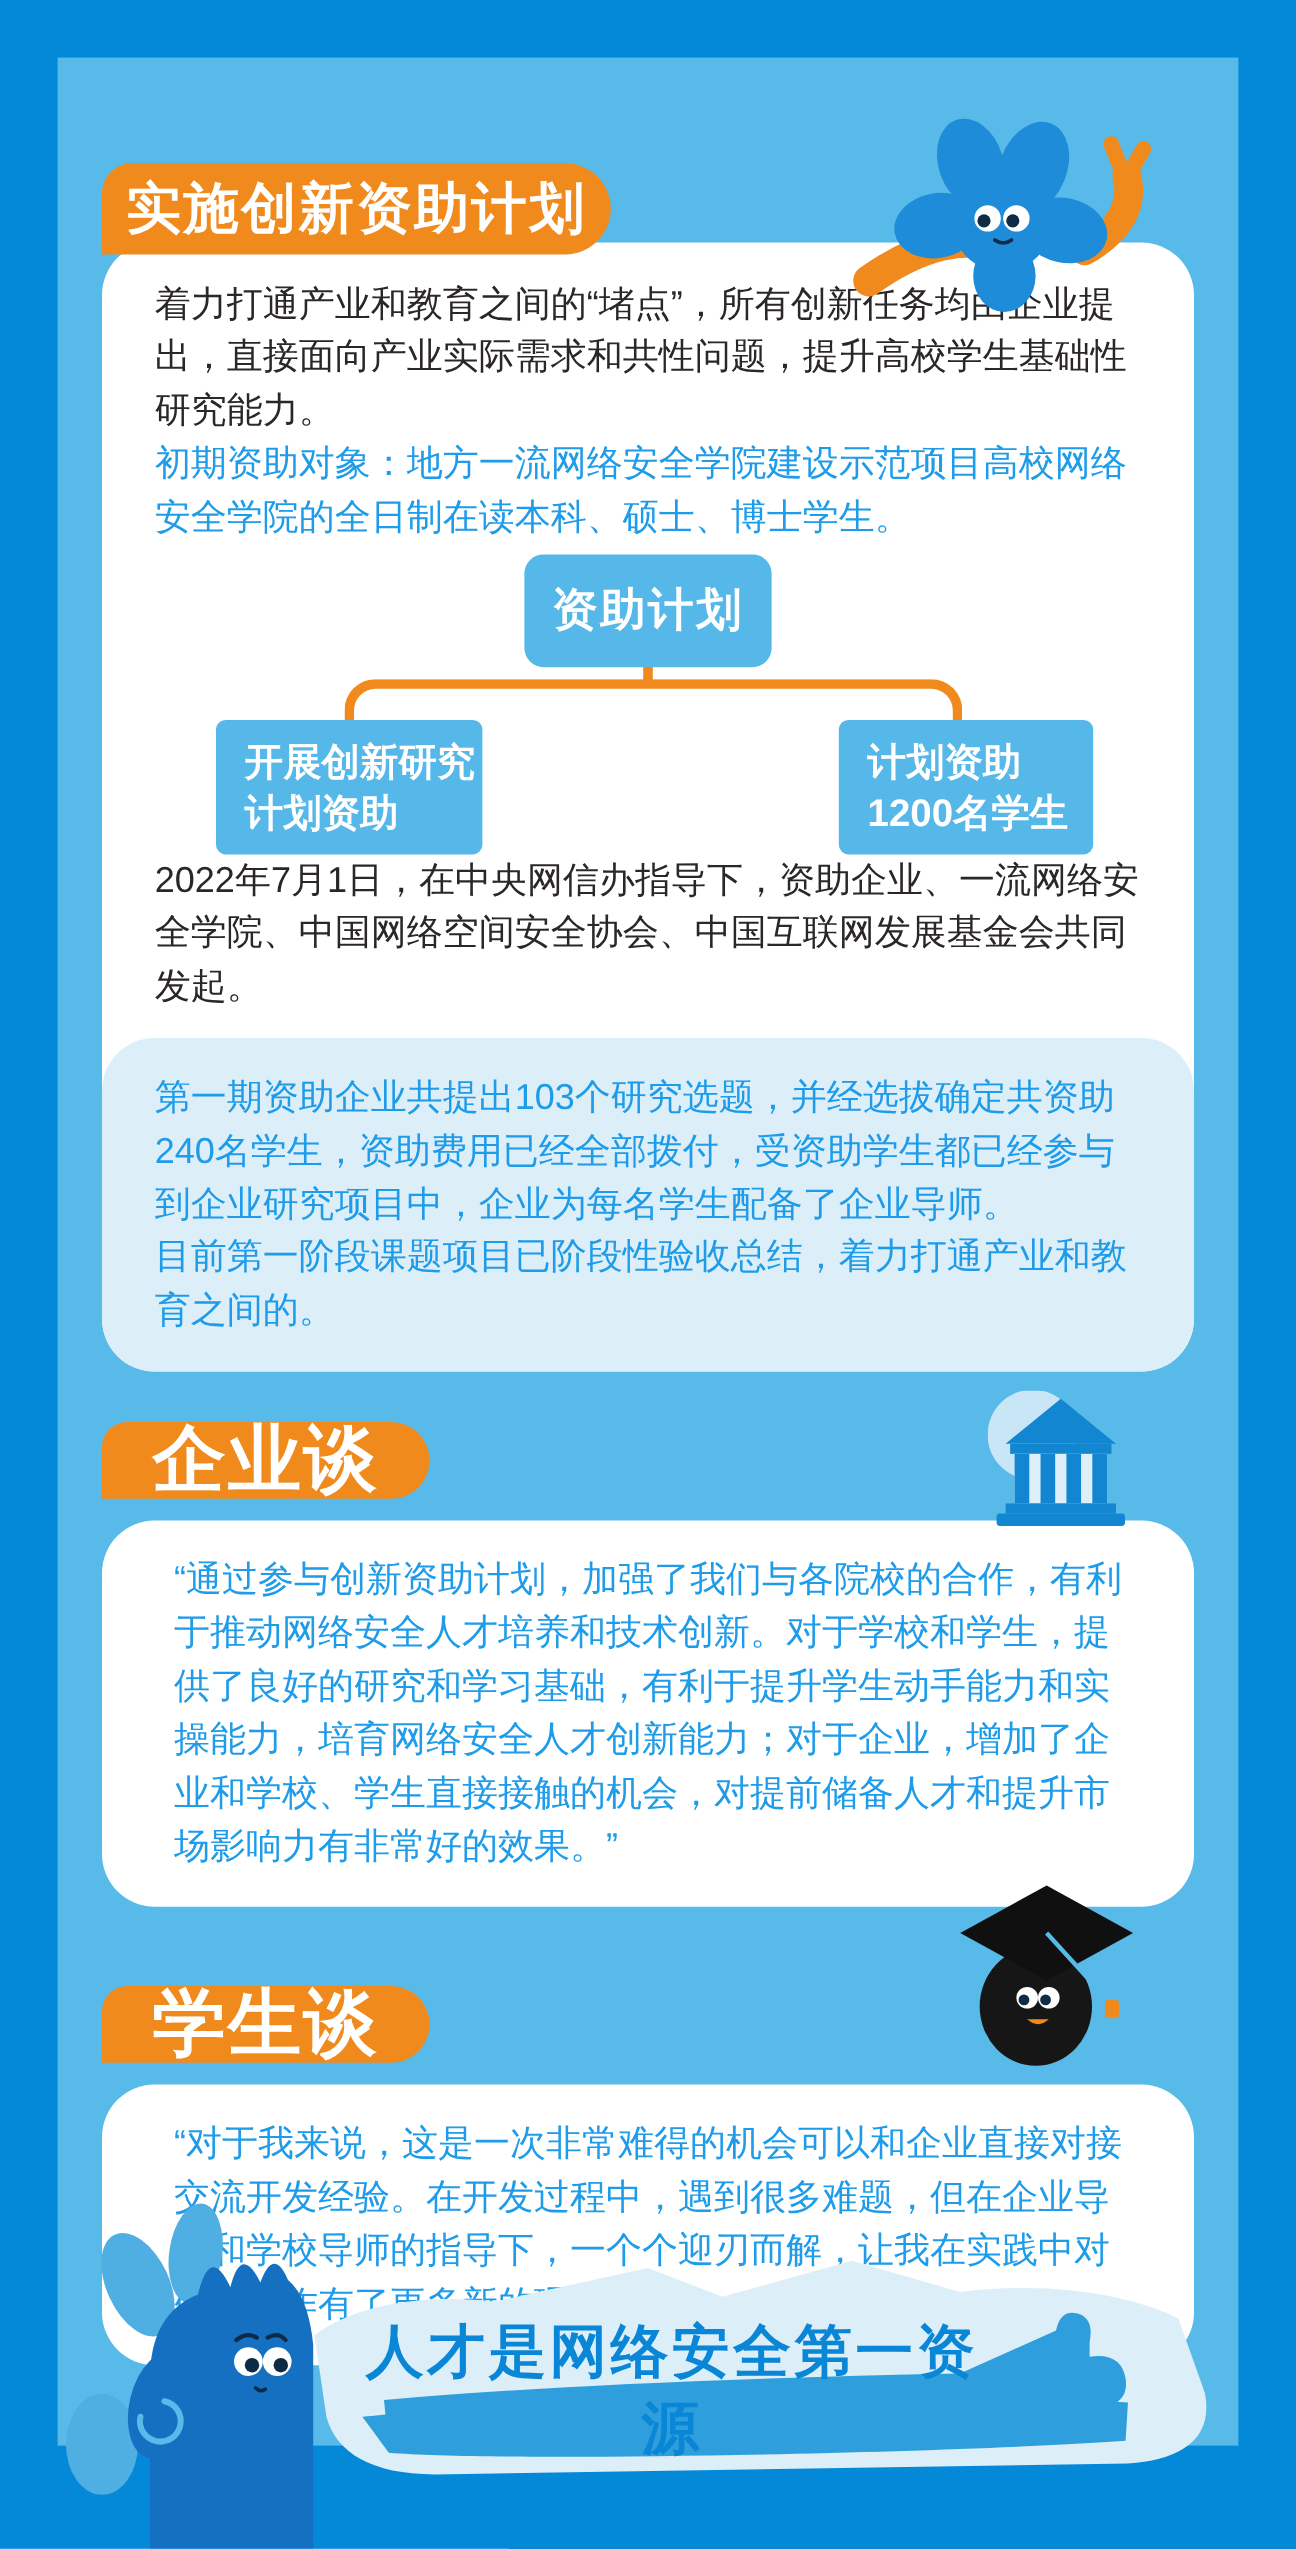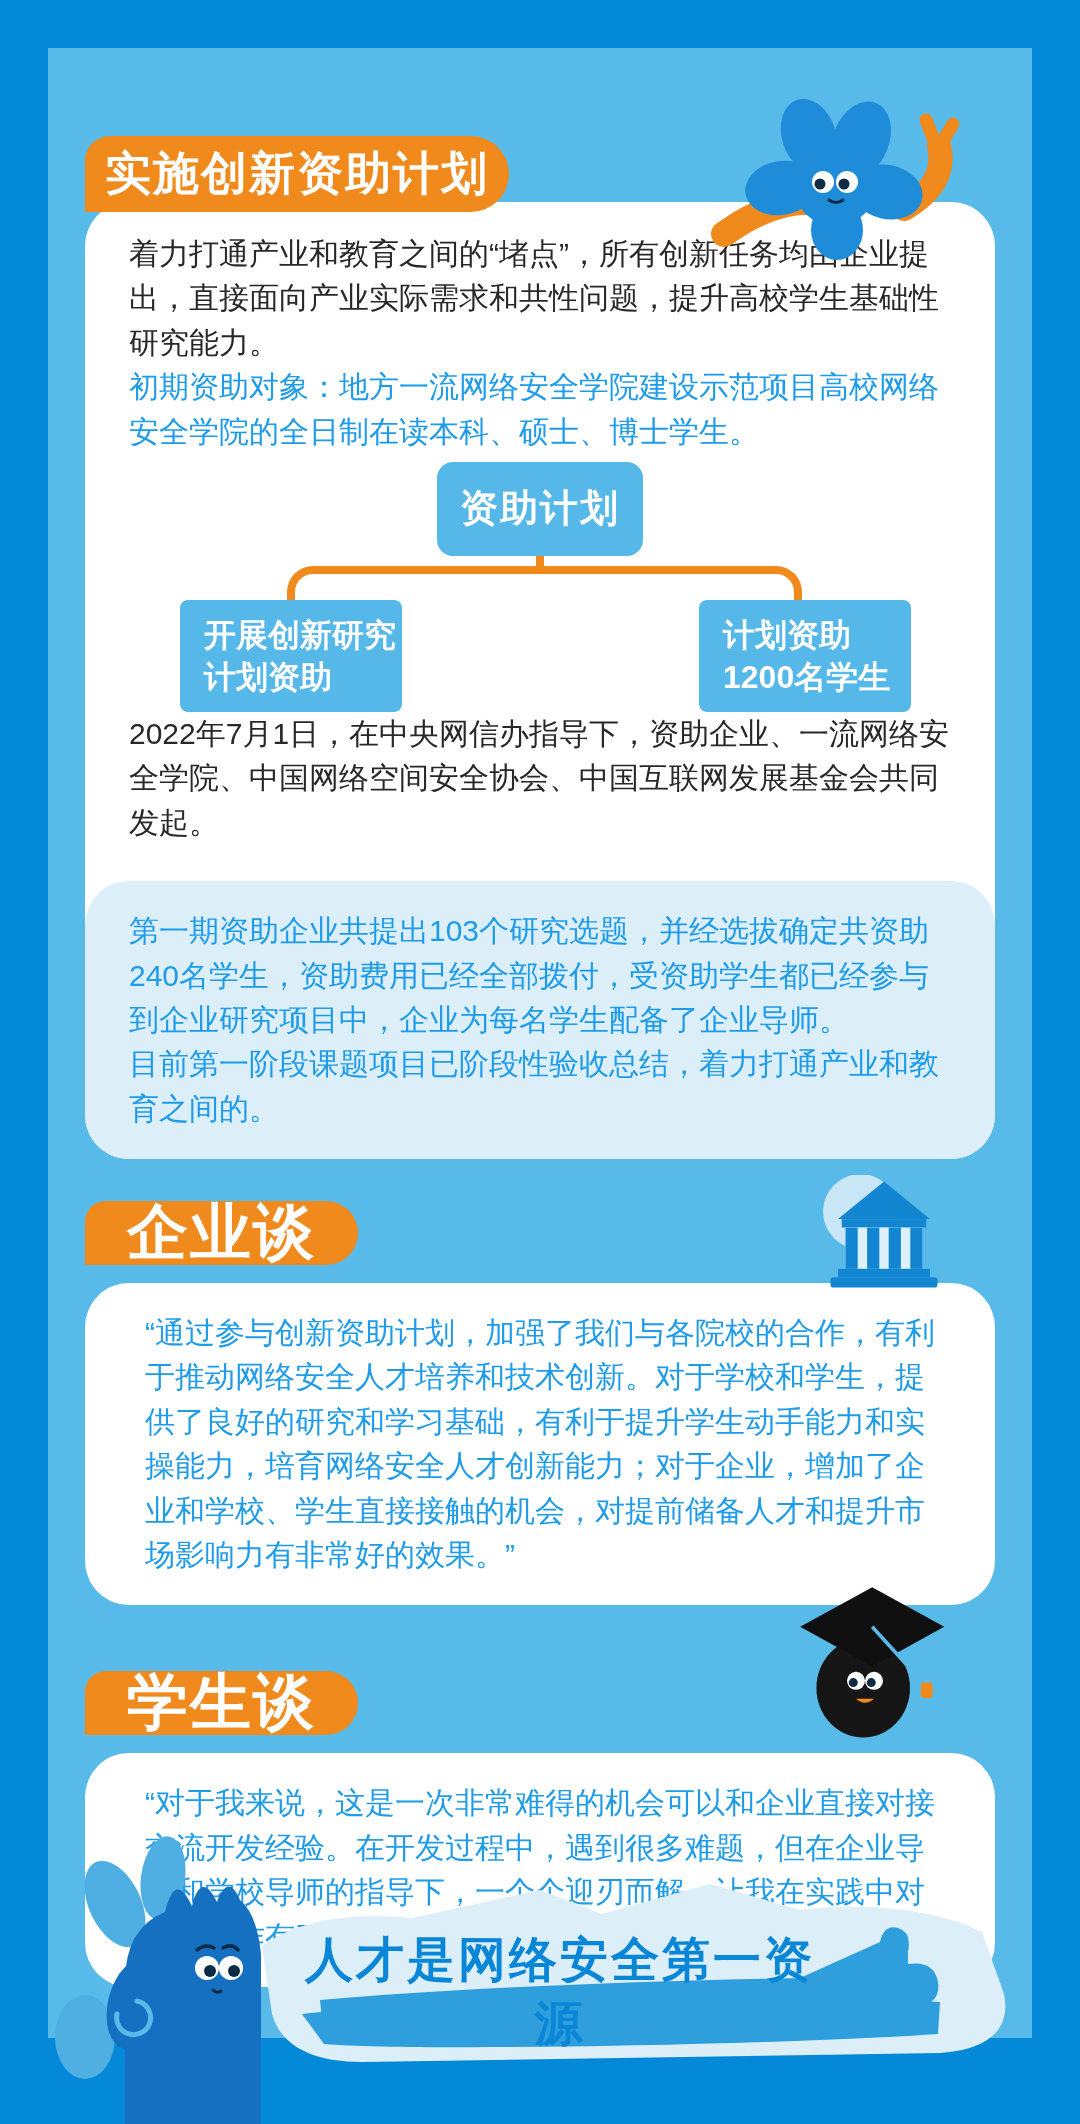--- a/index.html
+++ b/index.html
@@ -31,21 +31,21 @@
   .conn-v{position:absolute;left:calc(50% - 4px);top:72px;width:8px;height:34px;background:#F18A1D;}
   .conn-rail{position:absolute;left:158px;width:515px;top:104px;height:44px;
              border:8px solid #F18A1D;border-bottom:none;border-radius:26px 26px 0 0;box-sizing:border-box;}
   .flow-child{position:absolute;top:138px;height:112px;background:#55B8E8;border-radius:8px;
               color:#fff;font-weight:bold;font-size:32px;line-height:1.32;display:flex;
               flex-direction:column;justify-content:center;padding-left:24px;box-sizing:border-box;z-index:2;}
   .flow-left{left:51px;width:222px;}
   .flow-right{left:570px;width:212px;}
 
   
-  .pale-box{margin-top:36px;background:#DCEEF8;border-radius:44px;padding:28px 44px;}
+  .pale-box{margin-top:20px;background:#DCEEF8;border-radius:44px;padding:28px 44px;}
   .pale-box p{margin:0;}
 
   
   .sec-head{position:relative;margin:42px 37px 0 37px;height:88px;z-index:2;}
   .sec-head2{margin-top:66px;}
   .quote-card{margin-top:-6px;padding:28px 60px;z-index:1;}
 
   .icon-abs{position:absolute;}
   .flower{position:absolute;top:-118px;right:36px;width:250px;height:180px;z-index:4;}
   .bank{right:50px;top:-26px;width:122px;height:122px;z-index:4;}

